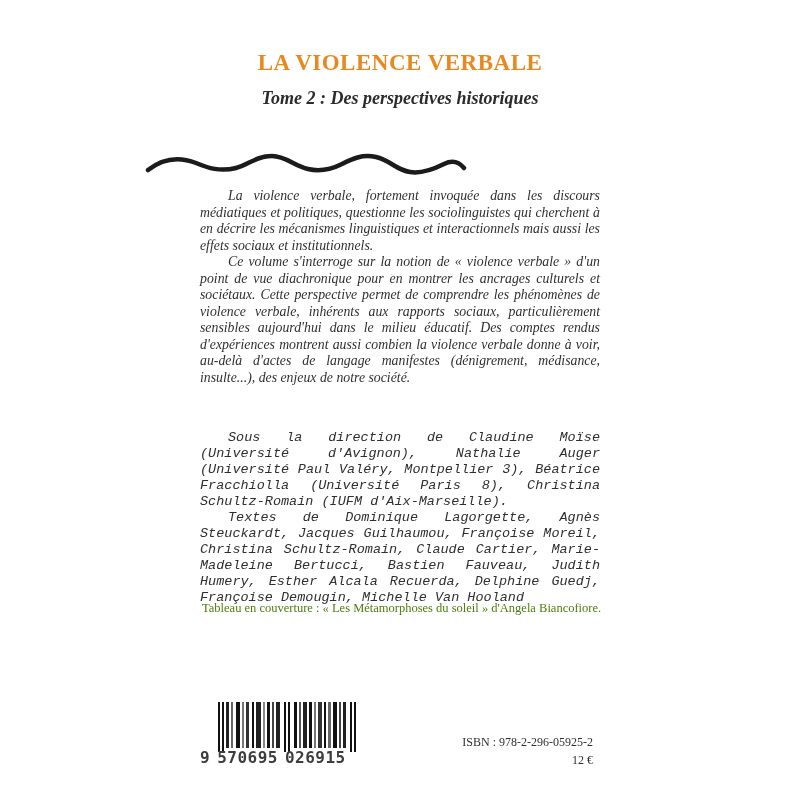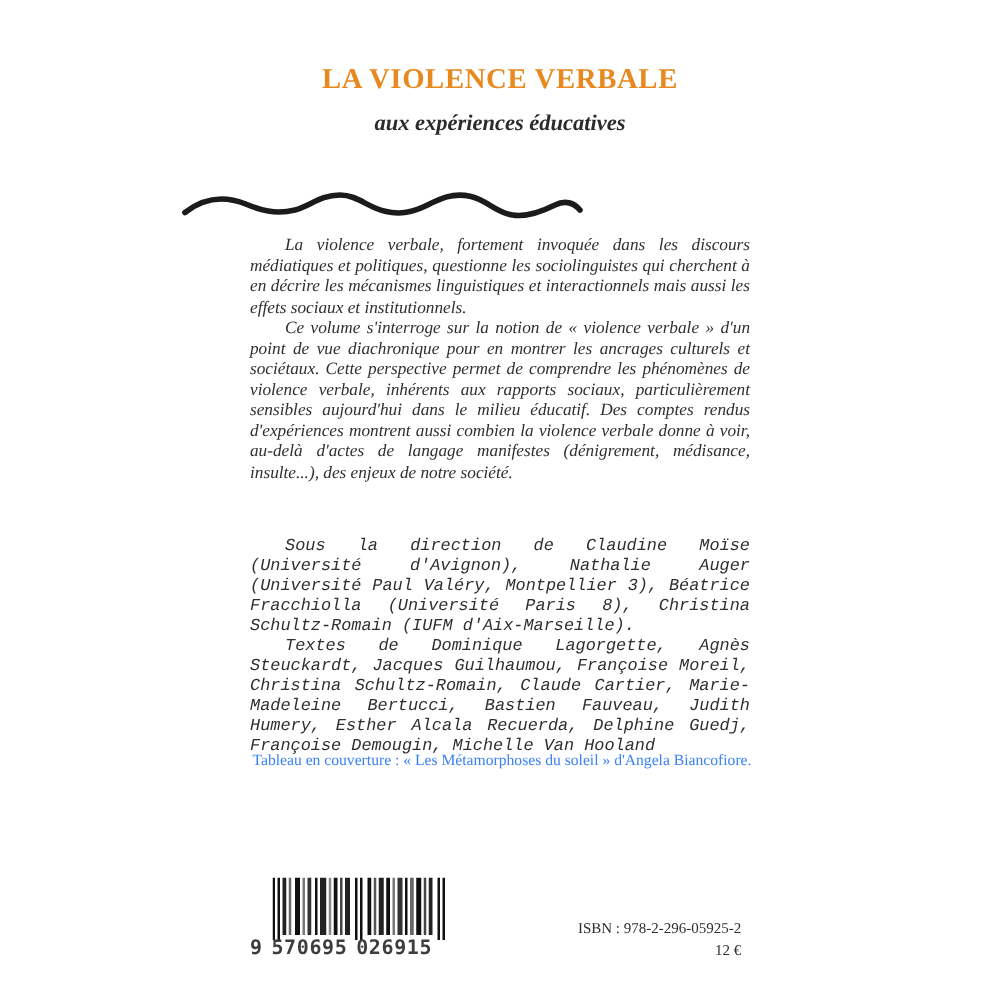--- a/index.html
+++ b/index.html
@@ -78,21 +78,21 @@
     margin: 0;
     text-indent: 28px;
     font-family: Liberation Mono, monospace;
   }
   .cover-note {
     position: absolute;
     left: 202px;
     top: 601px;
     width: 440px;
     font-size: 12.5px;
-    color: #3b82f6;
+    color: #4d7c0f;
     white-space: nowrap;
   }
   .barcode {
     position: absolute;
     left: 200px;
     top: 702px;
     width: 160px;
     height: 66px;
   }
   .barcode-bars {
@@ -124,21 +124,21 @@
   }
 </style>
 </head>
 <body>
 
 <div class="page">
 
   <h1 class="book-title" style="color: rgb(232, 137, 31);">LA VIOLENCE VERBALE</h1>
 
   <div class="book-subtitle">
-    <div>aux expériences éducatives</div>
+    <div>Tome 2 : Des perspectives historiques</div>
   </div>
 
   <div class="wave-wrap">
     <svg width="324" height="34" viewBox="0 0 324 34">
       <path d="M4 23
                C 18 12, 34 9, 52 16
                C 64 21, 76 25, 92 21
                C 104 18, 112 9, 128 9
                C 142 9, 150 19, 164 22
                C 176 25, 186 23, 198 17

